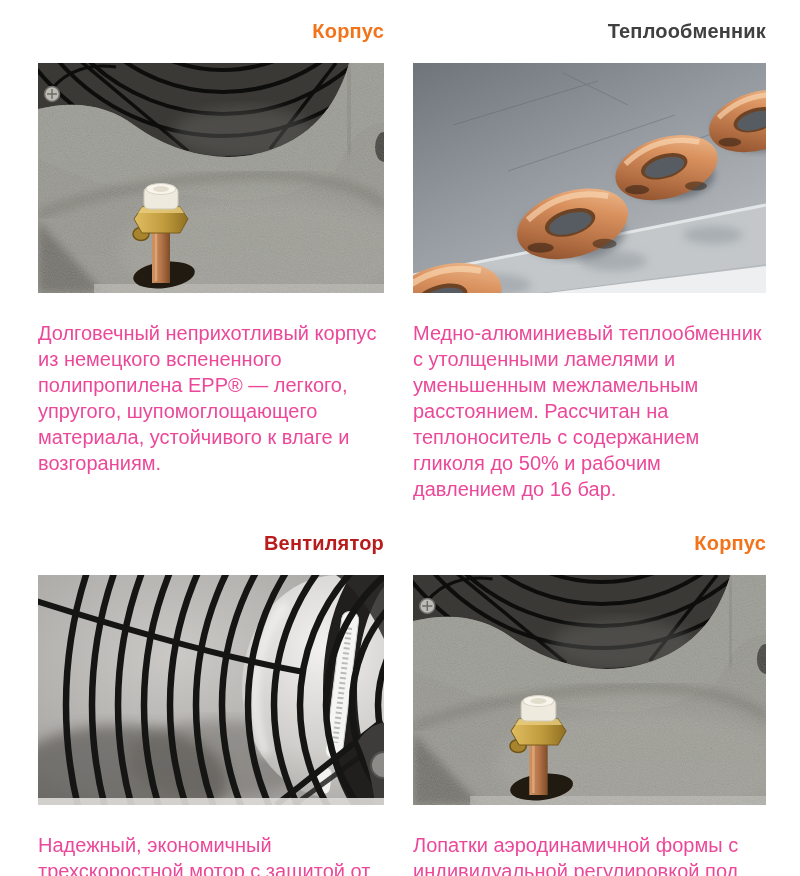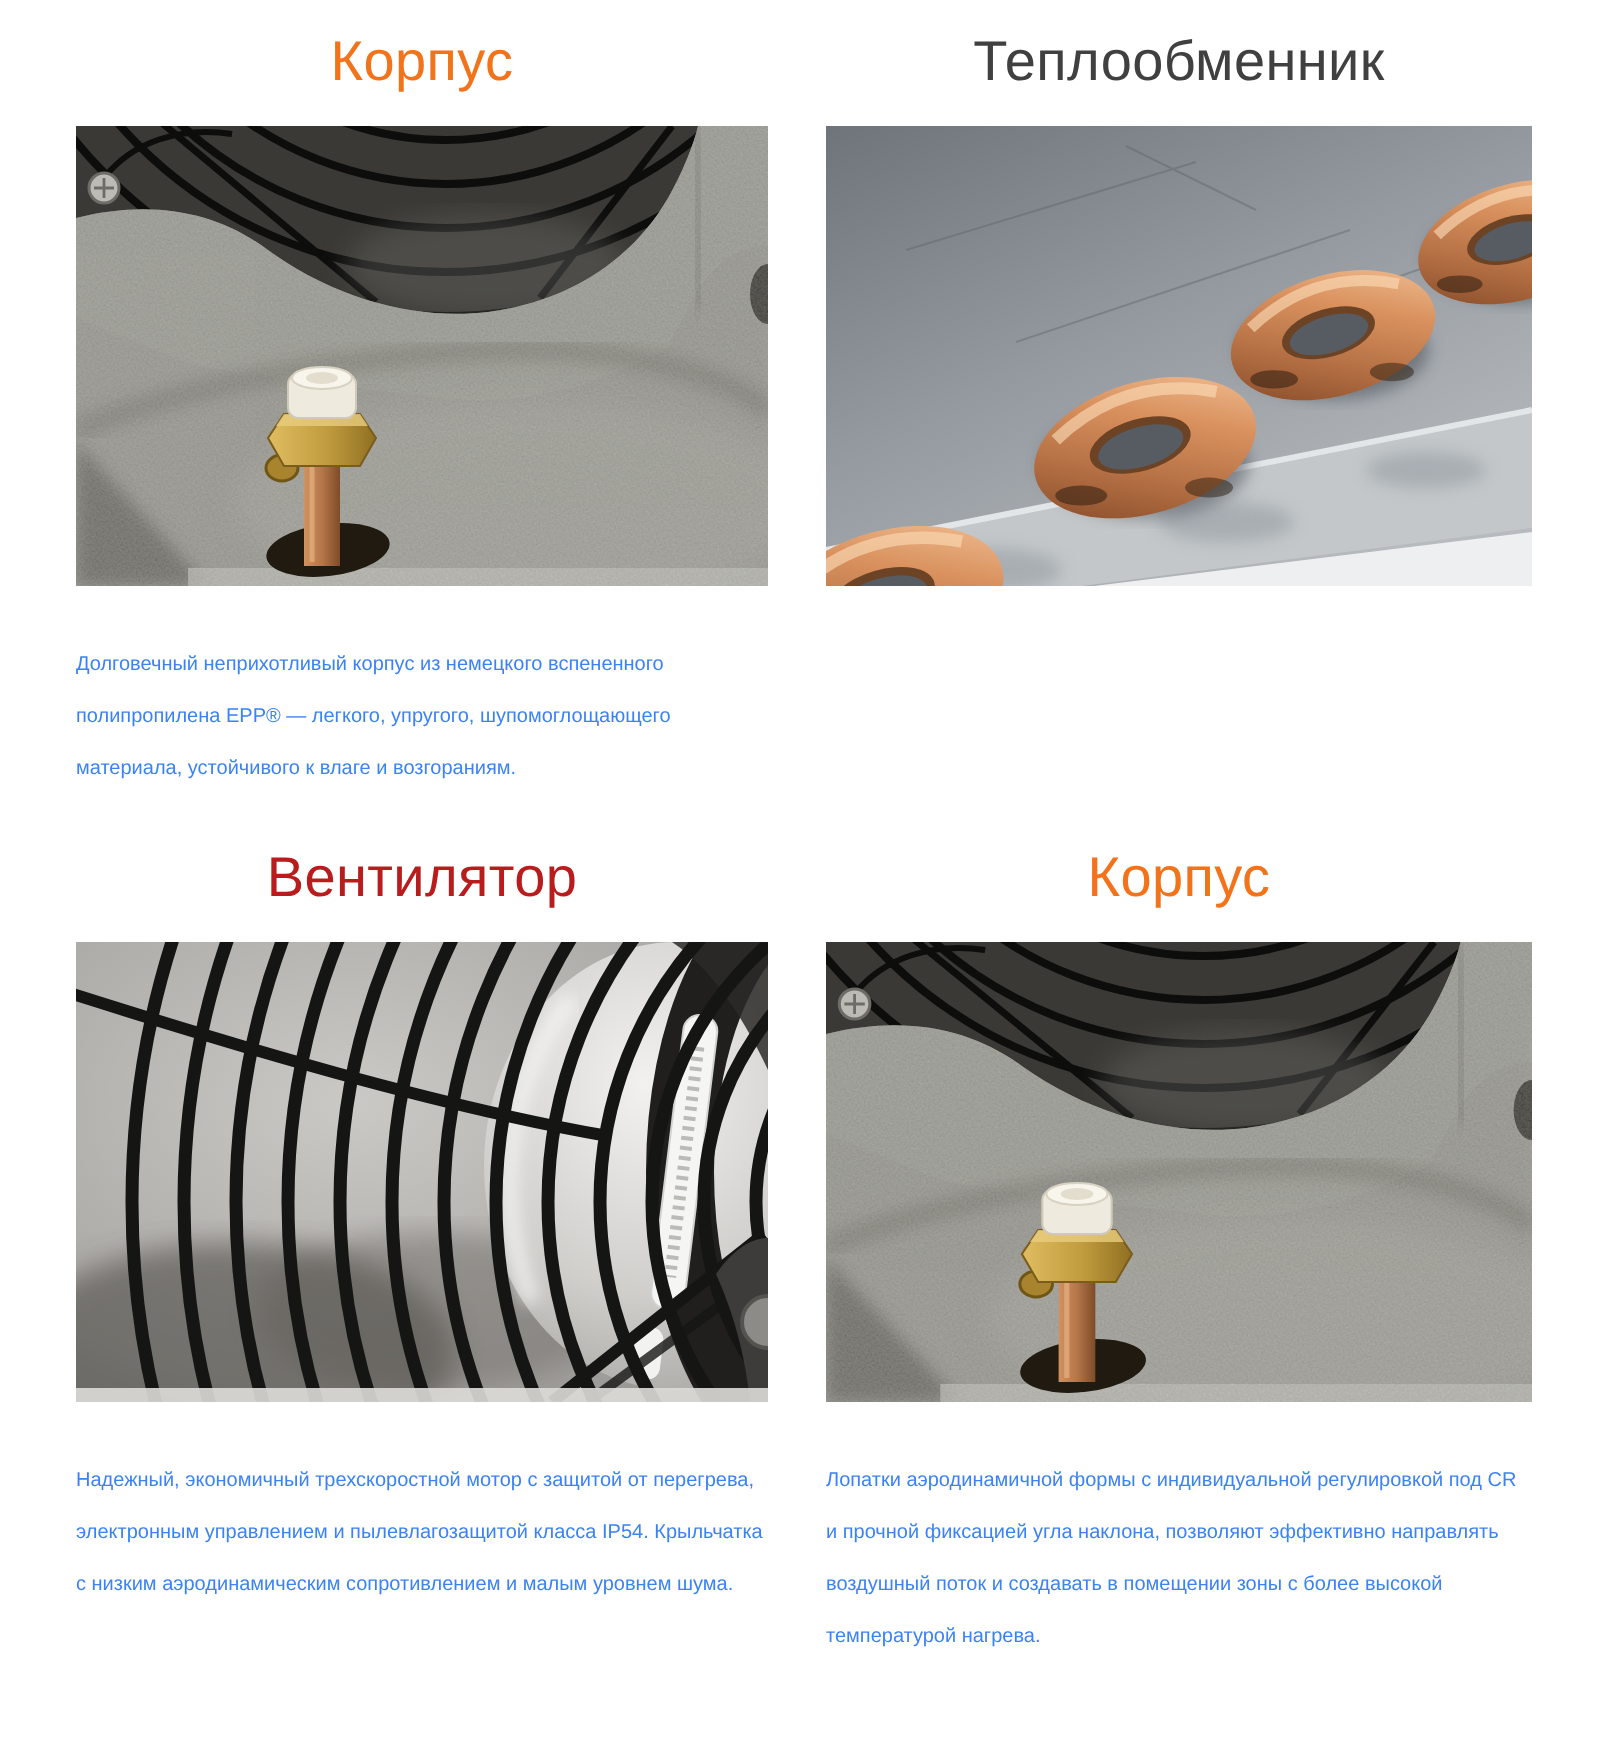--- a/index.html
+++ b/index.html
@@ -10,29 +10,29 @@
   }
   .features{padding:6px 0 0 38px;}
   .grid{
     display:grid;
     grid-template-columns:346px 353px;
     column-gap:29px;
   }
   .card{display:flex;flex-direction:column;}
   .feature-title{
     margin:8px 0 15px 0;
-    font-size:28px;line-height:34px;font-weight:400;
-    color:#f3731b;text-align:center;letter-spacing:.2px;
+    font-size:20px;line-height:34px;font-weight:700;
+    color:#f3731b;text-align:right;letter-spacing:.2px;
   }
   .grid.row2 .feature-title{margin-top:24px;}
   figure.photo-frame{margin:0;width:100%;height:230px;line-height:0;}
   figure.photo-frame svg{width:100%;height:100%;display:block;}
   .feature-desc{
     margin:27px 0 0 0;
-    font-size:10px;line-height:26px;color:#3b82f6;
+    font-size:20px;line-height:26px;color:#ec4899;
   }
   .defs-holder{position:absolute;width:0;height:0;overflow:hidden;}
 </style>
 </head>
 <body>
 
 <svg class="defs-holder" aria-hidden="true">
   <defs>
     <filter id="noiseDark" x="0" y="0" width="100%" height="100%">
       <feTurbulence type="fractalNoise" baseFrequency="0.85" numOctaves="2" seed="7"></feTurbulence>
@@ -218,20 +218,21 @@
       <p class="feature-desc">Долговечный неприхотливый корпус из немецкого вспененного полипропилена EPP® — легкого, упругого, шупомоглощающего материала, устойчивого к влаге и возгораниям.</p>
     </section>
 
     <section class="card">
       <h2 class="feature-title" style="color: #404040;">Теплообменник</h2>
       <figure class="photo-frame">
         <svg viewBox="0 0 353 230" preserveAspectRatio="none" role="img">
             <use href="#img-coil"></use>
           </svg>
       </figure>
+      <p class="feature-desc">Медно-алюминиевый теплообменник с утолщенными ламелями и уменьшенным межламельным расстоянием. Рассчитан на теплоноситель с содержанием гликоля до 50% и рабочим давлением до 16 бар.</p>
     </section>
   </div>
 
   <div class="grid row2">
     <section class="card">
       <h2 class="feature-title" style="color: #b91c1c;">Вентилятор</h2>
       <figure class="photo-frame">
         <svg viewBox="0 0 346 230" preserveAspectRatio="none" role="img">
             <use href="#img-fan"></use>
           </svg>

